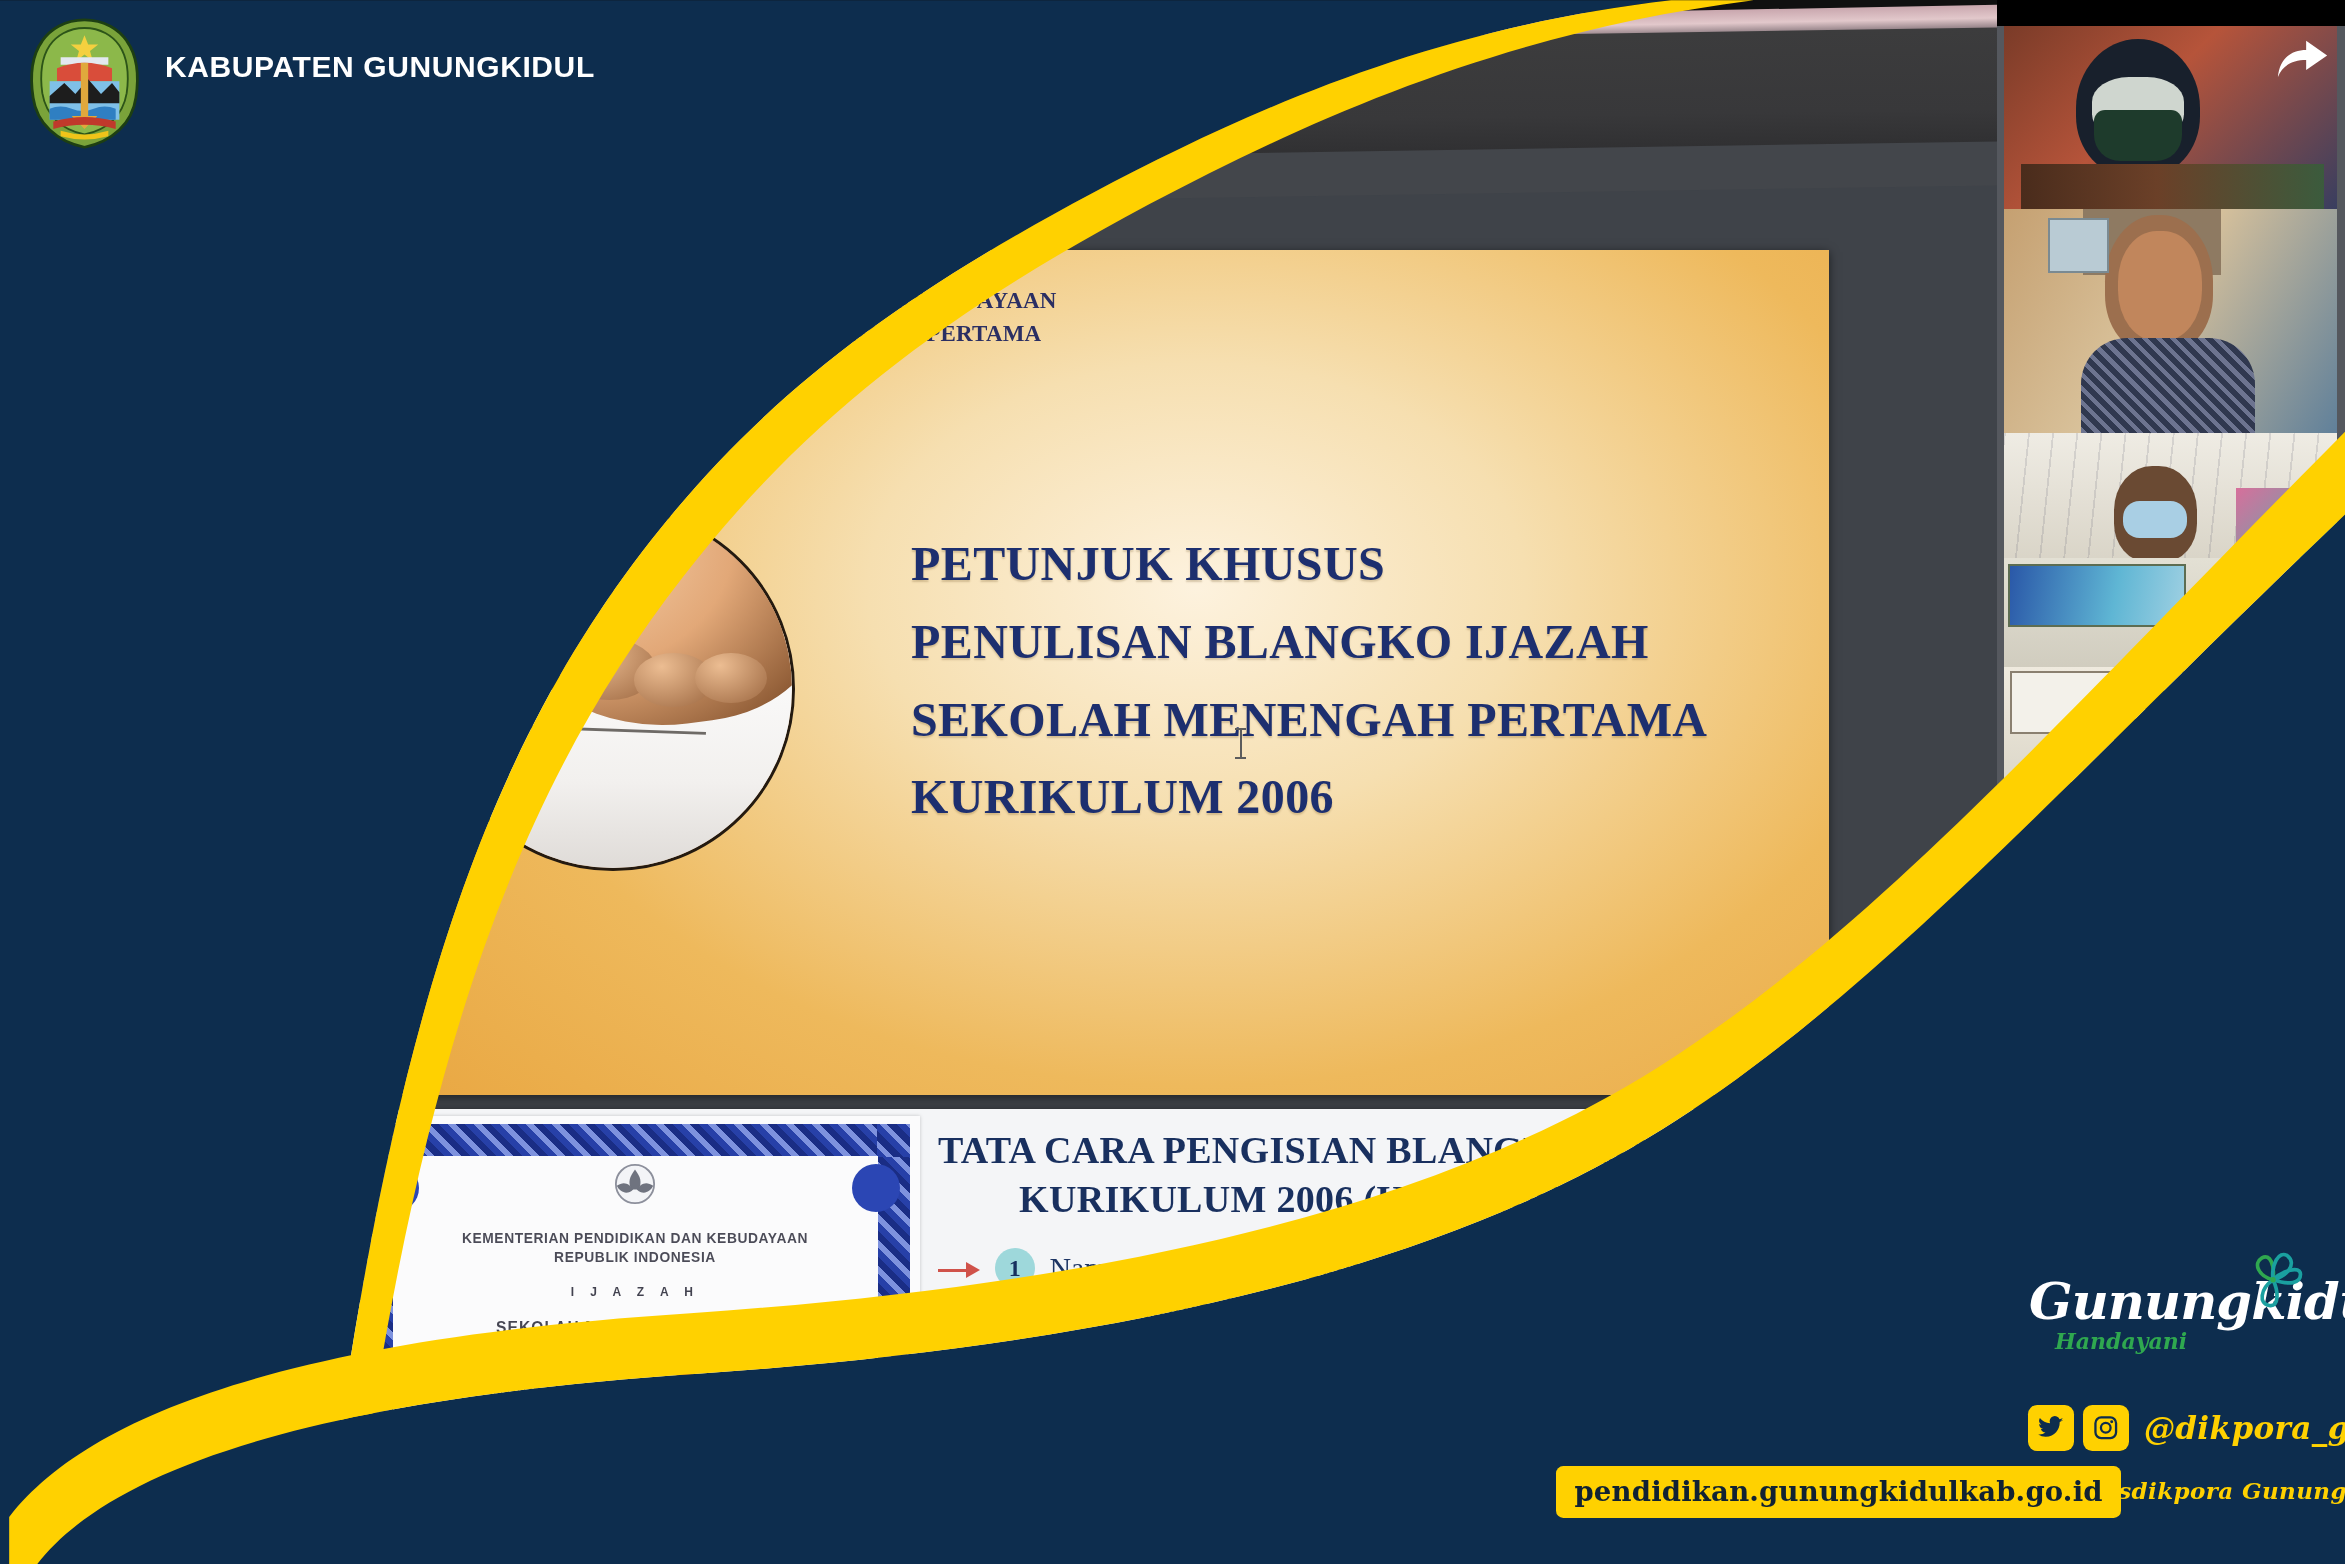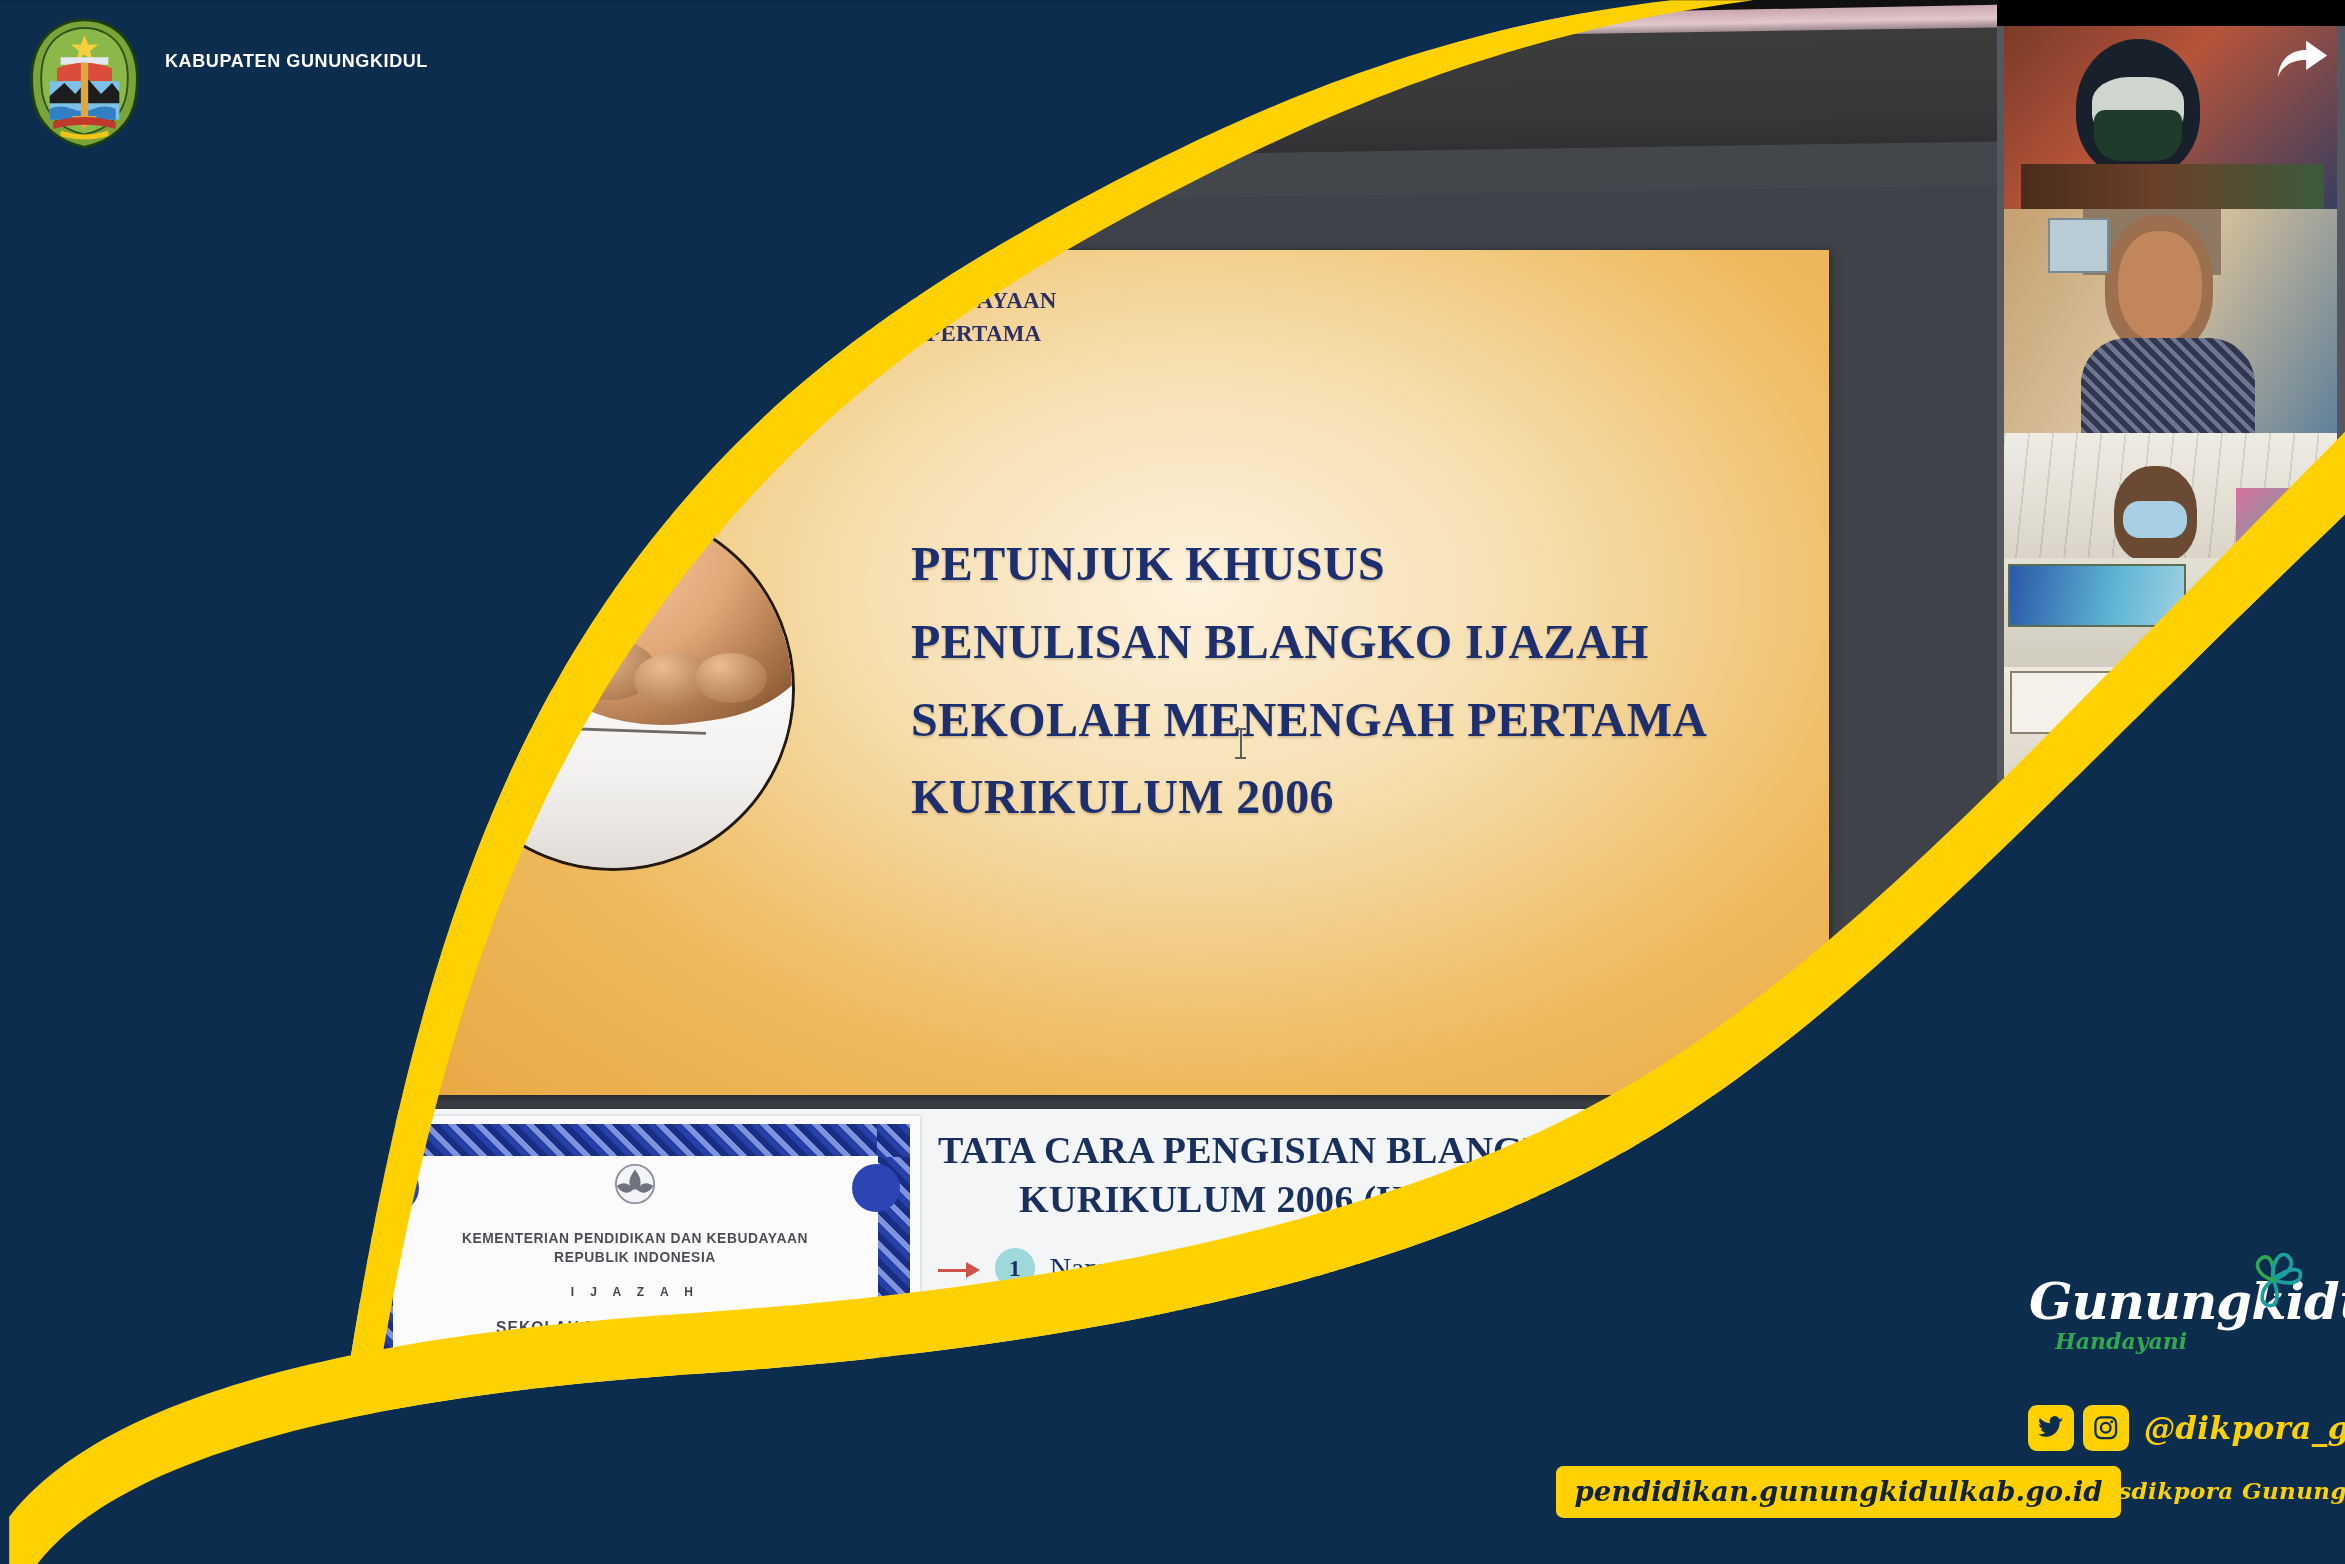--- a/index.html
+++ b/index.html
@@ -95,40 +95,40 @@
   .vtile{position:absolute;left:7.3px;width:333px;overflow:hidden;}
   .share-arrow{position:absolute;right:16.5px;top:39px;width:53px;height:42px;}
 
   
   .brand-overlay{position:absolute;left:0;top:0;width:2345px;height:1565px;pointer-events:none;}
   .brand-svg{position:absolute;left:0;top:0;}
 
   .logo-wrap{position:absolute;left:20px;top:16.5px;width:129px;height:133px;}
   .brand-txt{position:absolute;left:165px;top:44px;}
   .brand-l1{color:#fff;font-size:44px;font-weight:700;letter-spacing:0.4px;line-height:1;}
-  .brand-l2{color:#fff;font-size:18px;font-weight:700;letter-spacing:0.6px;margin-top:8.3px;line-height:1;}
+  .brand-l2{color:#fff;font-size:30px;font-weight:700;letter-spacing:0.6px;margin-top:8.3px;line-height:1;}
 
   .gk-logo{position:absolute;left:2029px;top:1276px;width:266px;height:101px;}
   .gk-name{font-family:"DejaVu Serif",serif;font-style:italic;font-weight:700;font-size:51px;color:#fff;
       letter-spacing:-0.9px;line-height:1;}
   .gk-sub{font-family:"DejaVu Serif",serif;font-style:italic;font-weight:700;font-size:22px;color:#2fa84f;
       margin-top:3px;margin-left:26px;line-height:1;}
   .gk-orn{position:absolute;right:-11px;top:-31px;width:66px;height:66px;}
 
   .social{position:absolute;left:2028px;top:1405px;}
   .srow{display:flex;align-items:center;margin-bottom:16.5px;}
   .sico{width:46px;height:46px;border-radius:9.2px;background:#FFD100;display:flex;align-items:center;
       justify-content:center;margin-right:9.2px;}
   .shandle{font-family:"DejaVu Serif",serif;font-style:italic;font-weight:700;color:#FFD100;
       font-size:31px;letter-spacing:0.4px;white-space:nowrap;margin-left:5.5px;}
   .shandle.sm{font-size:23px;}
 
   .url-badge{position:absolute;left:1556px;top:1466px;background:#FFD100;border-radius:7.3px;
       padding:9.2px 18.4px 11px;}
-  .url-badge span{font-family:"DejaVu Serif",serif;font-style:italic;font-weight:700;font-size:27.5px;
+  .url-badge span{font-family:"DejaVu Serif",serif;font-weight:700;font-size:27.5px;
       color:#123; letter-spacing:0.2px;white-space:nowrap;}
 </style>
 </head>
 <body>
 
 <div id="stage">
 
   <div class="share-layer">
     <div class="share-topbar"></div>
     <div class="share-pinkstrip"></div>

